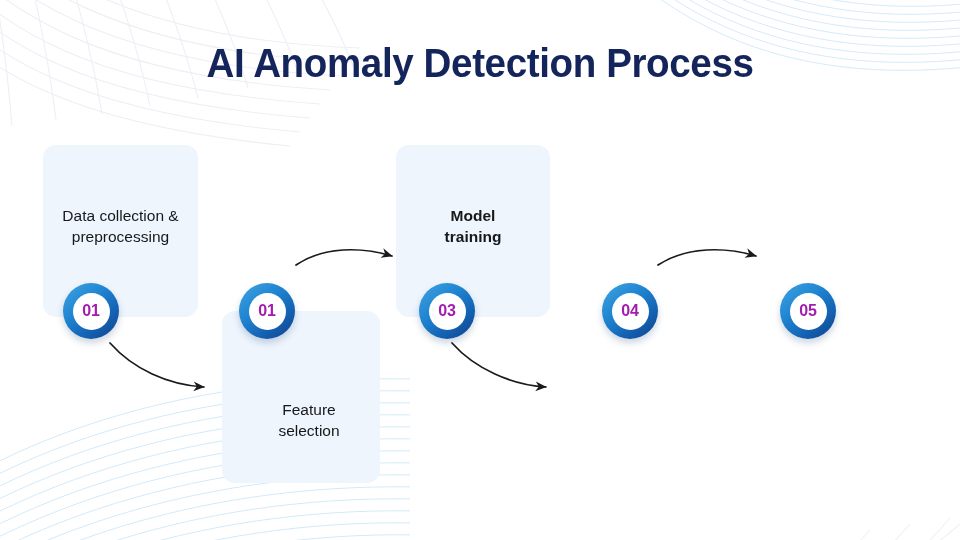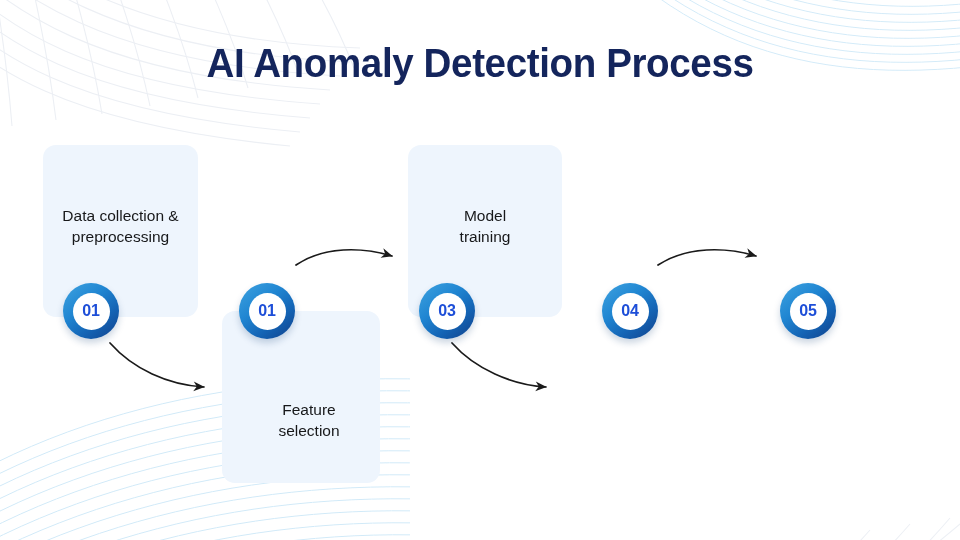--- a/index.html
+++ b/index.html
@@ -88,21 +88,21 @@
   .step-badge-inner {
     width: 37px;
     height: 37px;
     border-radius: 50%;
     background: #ffffff;
     display: flex;
     align-items: center;
     justify-content: center;
   }
   .step-badge-number {
-    color: #1d4ed8;
+    color: #a21caf;
     font-size: 16px;
     font-weight: bold;
     letter-spacing: -0.2px;
   }
 
   
   #connectors {
     position: absolute;
     left: 0;
     top: 0;
@@ -237,21 +237,21 @@
     <div class="step-card row-bottom" style="left:222px; top:311px; width:158px; height:172px;">
       <div class="step-card-label">Feature
 selection</div>
     </div>
     <div class="step-badge" style="left:239px; top:283px;">
       <div class="step-badge-inner">
         <span class="step-badge-number">01</span>
       </div>
     </div>
 
-    <div class="step-card row-top" style="left:408px; top:145px; width:154px; height:172px;">
+    <div class="step-card row-top" style="left:396px; top:145px; width:154px; height:172px;font-weight:bold;">
       <div class="step-card-label">Model
 training</div>
     </div>
     <div class="step-badge" style="left:419px; top:283px;">
       <div class="step-badge-inner">
         <span class="step-badge-number">03</span>
       </div>
     </div>
 
     <div class="step-badge" style="left:602px; top:283px;">

